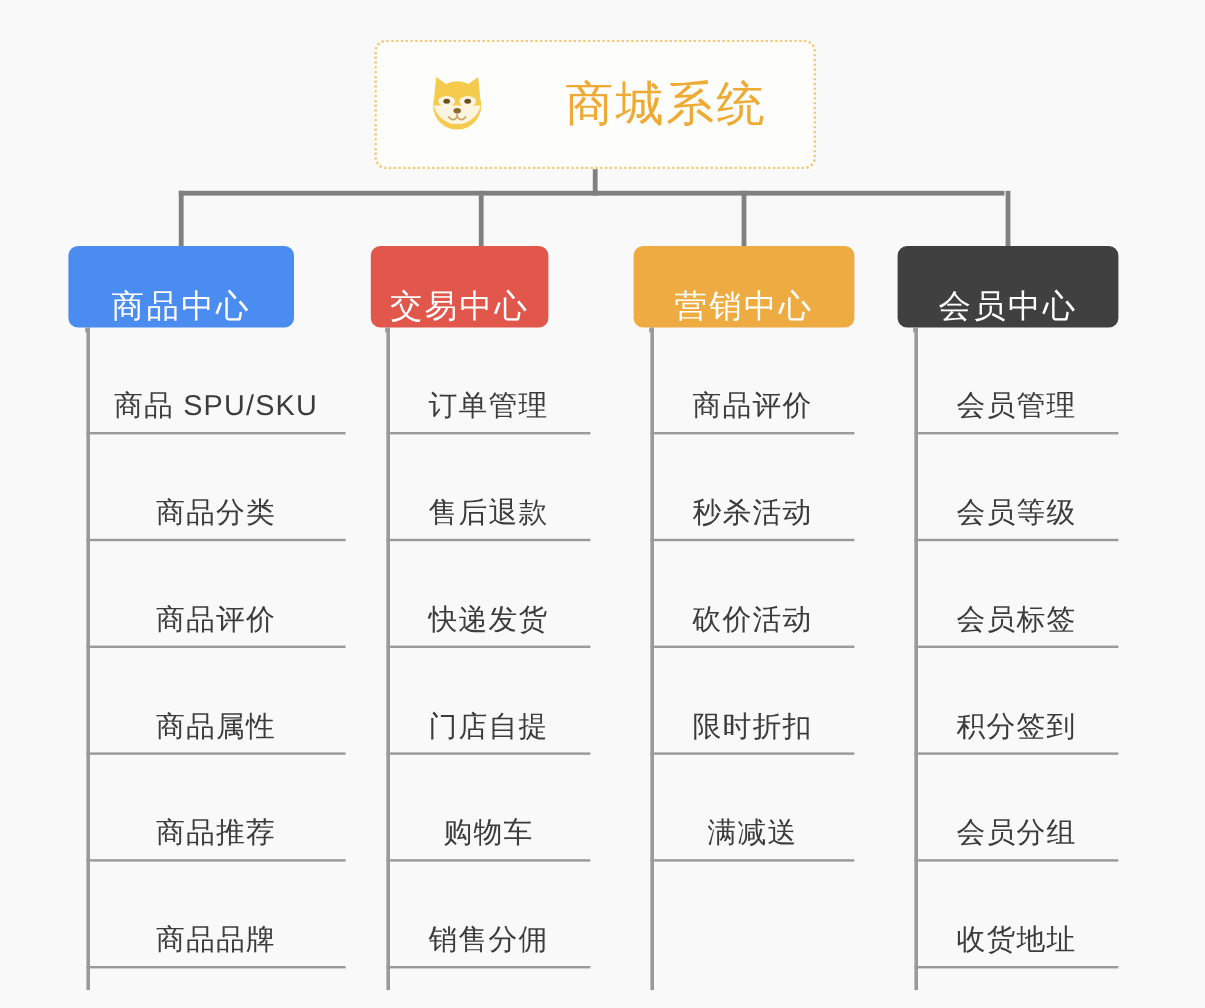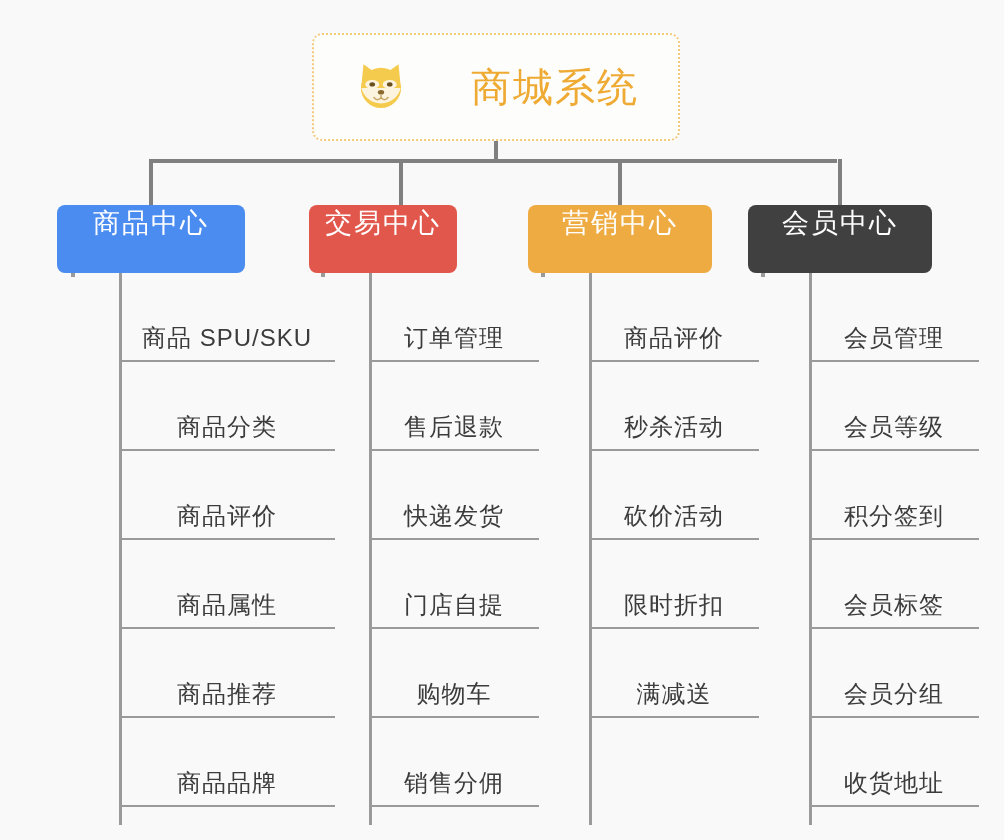--- a/index.html
+++ b/index.html
@@ -65,34 +65,33 @@
   
   .bus { left: 149px; top: 159px; width: 688px; }
 
   
   .cat-box {
     position: absolute;
     top: 205px;
     height: 68px;
     border-radius: 8px;
     display: flex;
-    align-items: flex-start;
+    align-items: flex-end;
     justify-content: center;
     color: #ffffff;
     font-size: 27px;
     letter-spacing: 2px;
     box-sizing: border-box;
   }
 
   
   .leaf-col {
     position: absolute;
     top: 273px;
     width: 220px;
-    margin-left: 47px;
   }
   .leaf-spine {
     position: absolute;
     left: 0px;
     top: 0px;
     width: 3px;
     height: 552px;
     background: #9a9a9a;
   }
   .leaf-item {
@@ -232,26 +231,26 @@
       </div>
       <div class="leaf-col" style="left: 762px;">
         <div class="leaf-spine"></div>
         <div class="leaf-item w-med">
           <span class="leaf-label">会员管理</span>
         </div>
         <div class="leaf-item w-med">
           <span class="leaf-label">会员等级</span>
         </div>
         <div class="leaf-item w-med">
+          <span class="leaf-label">会员标签</span>
+        </div>
+        <div class="leaf-item w-med">
           <span class="leaf-label">积分签到</span>
         </div>
         <div class="leaf-item w-med">
-          <span class="leaf-label">会员标签</span>
-        </div>
-        <div class="leaf-item w-med">
           <span class="leaf-label">会员分组</span>
         </div>
         <div class="leaf-item w-med">
           <span class="leaf-label">收货地址</span>
         </div>
       </div>
     </div>
 
 </div>
 

